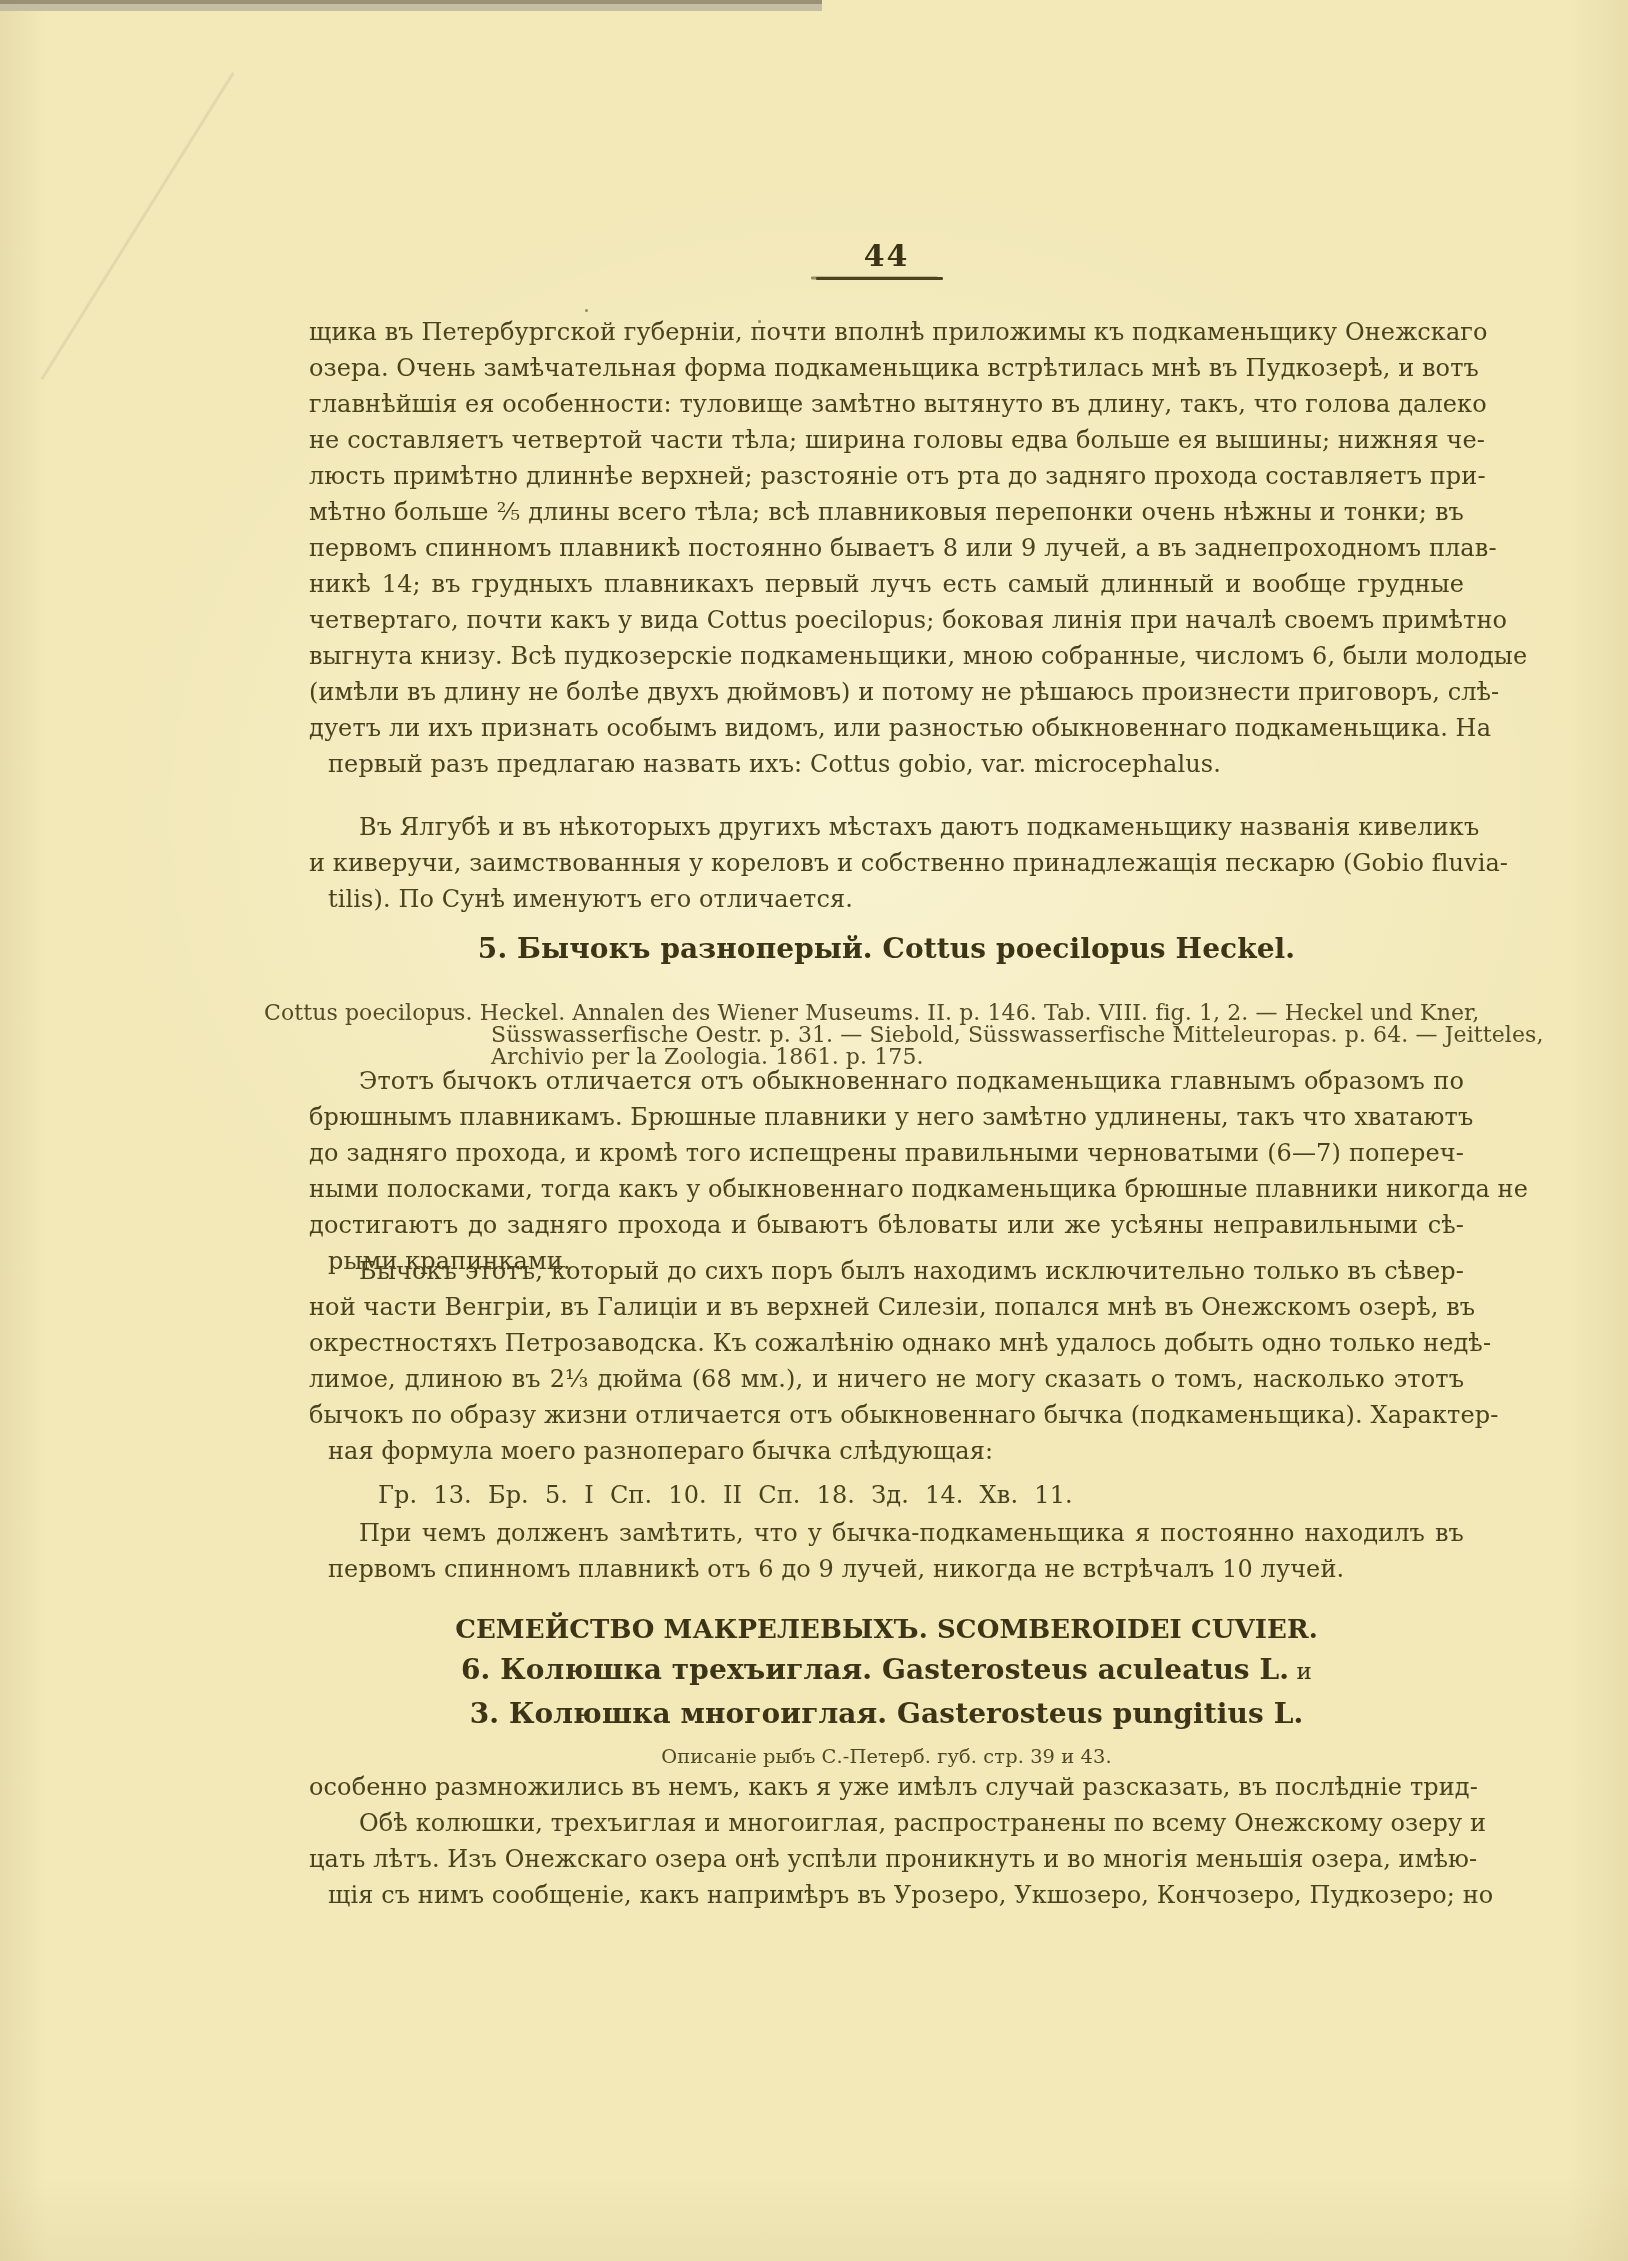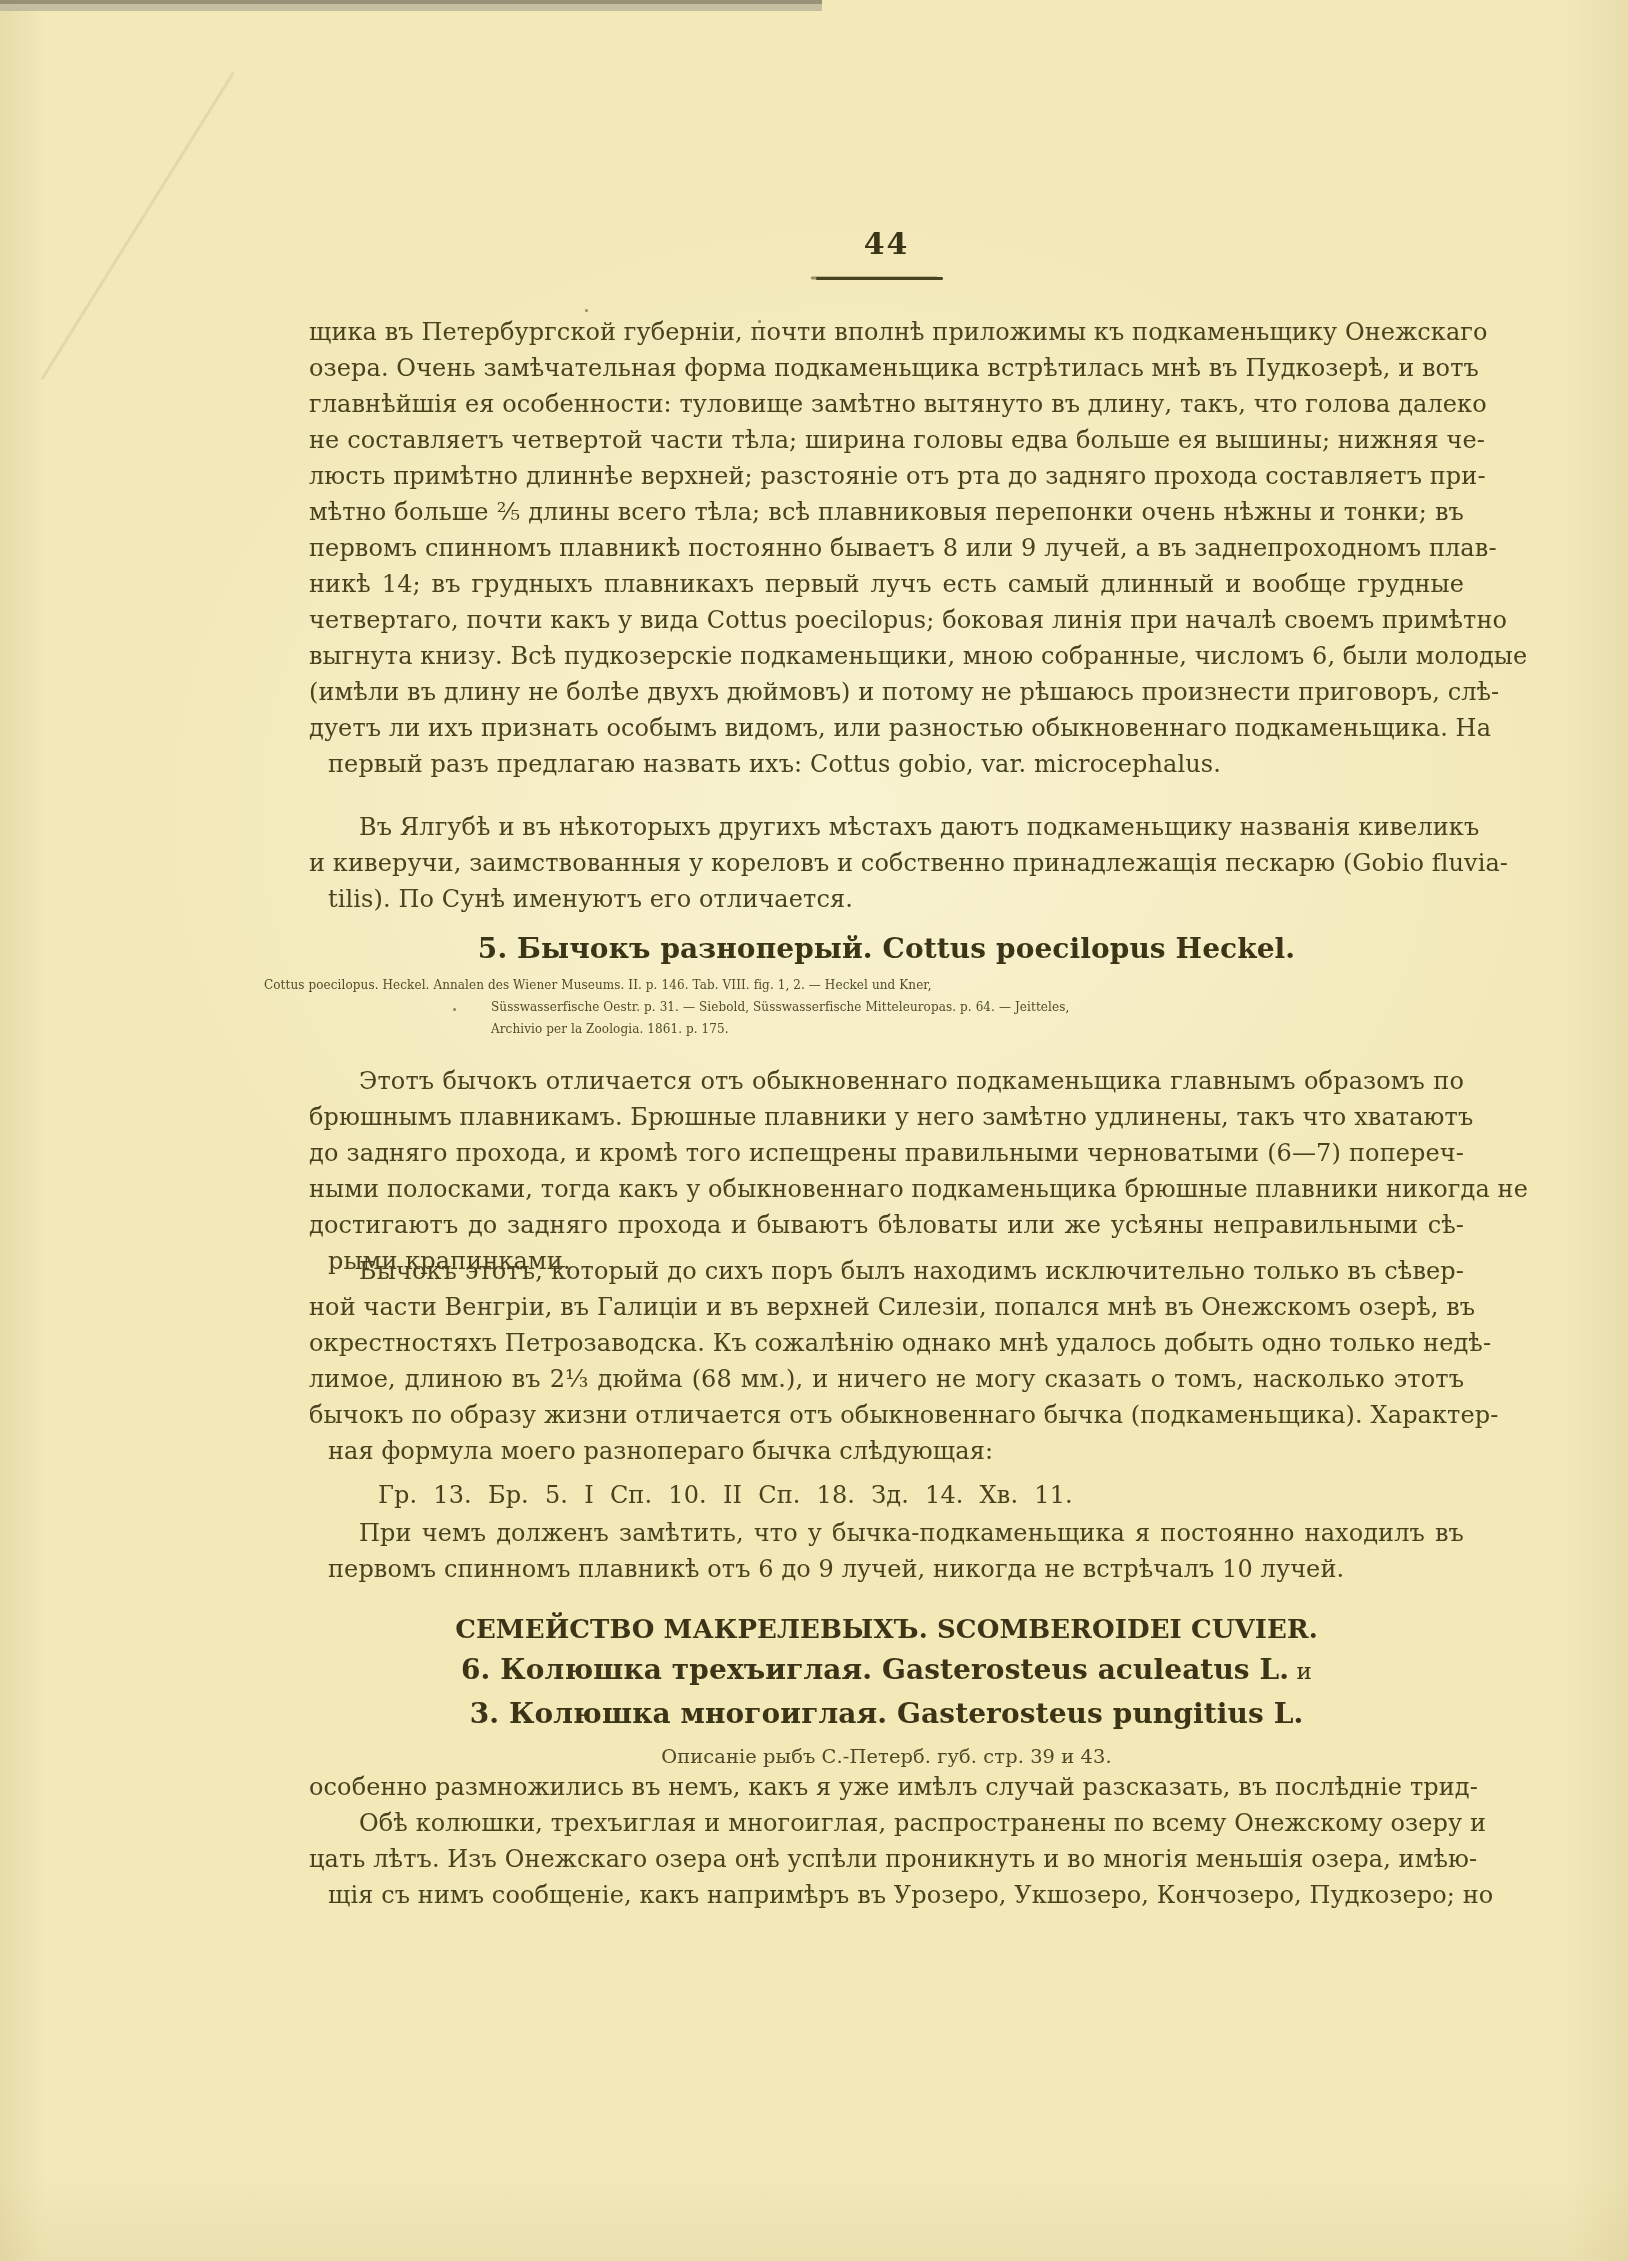--- a/index.html
+++ b/index.html
@@ -11,40 +11,40 @@
       linear-gradient(to right, rgba(205,190,138,0.30) 0, rgba(205,190,138,0) 45px),
       linear-gradient(to left, rgba(205,190,135,0.26) 0, rgba(205,190,135,0) 61px),
       linear-gradient(to top, rgba(205,190,135,0.20) 0, rgba(205,190,135,0) 84px),
       radial-gradient(ellipse 970px 840px at 52% 36%, rgba(255,252,230,0.55), rgba(255,252,230,0) 75%);
   }
   .scanbar{position:absolute;left:0;top:0;width:822px;height:11px;
     background:linear-gradient(#8f8870 0 3.9px,#c0b99e 3.9px 100%);opacity:0.9;}
   .crease{position:absolute;left:136px;top:45px;width:2.6px;height:362px;
     background:rgba(125,113,80,0.13);transform:rotate(32deg);border-radius:2.6px;}
   .speck{position:absolute;background:rgba(70,60,30,0.55);border-radius:50%;}
-  .pagenum{position:absolute;top:226px;left:309px;width:1155px;text-align:center;
+  .pagenum{position:absolute;top:238px;left:309px;width:1155px;text-align:center;
     font-weight:bold;font-size:30px;letter-spacing:1.9px;color:#3b3416;}
   .pagenum-rule{position:absolute;top:277px;left:816px;width:127px;height:3.2px;
     background:#4a431f;border-radius:1.3px;box-shadow:-5.2px -0.6px 0 0 rgba(74,67,31,0.55);}
 
   .col{position:absolute;left:309px;width:1155px;}
   .line{white-space:nowrap;height:36px;line-height:36px;letter-spacing:0.1px;}
   .para{font-size:24px;}
   .para .line{text-align:justify;text-align-last:justify;}
   .para .line.last{text-align-last:left;margin-left:19px;}
   .line.ind{text-indent:50px;}
   .it{}
   .rg{font-weight:normal;font-size:0.82em;}
 
   .center .line{text-align:right;text-align-last:center;white-space:nowrap;}
   .heading{font-weight:bold;font-size:28px;color:#3b3416;}
   .family{font-weight:bold;font-size:26px;letter-spacing:1px;color:#3b3416;}
   .subcaption{font-size:19.4px;color:#4e4826;}
 
-  .citation{font-size:12px;line-height:22px;color:#514b28;}
+  .citation{font-size:22px;line-height:22px;color:#514b28;margin-top:28px;}
   .citation .line{height:22px;line-height:22px;text-align:left;text-align-last:left;}
   .citation .line:nth-child(1){margin-left:-45px;}
   .citation .line:nth-child(2),
   .citation .line:nth-child(3){margin-left:182px;}
 
   .formula{font-size:24px;padding-left:50px;word-spacing:8.4px;}
   .formula .line{text-align:left;text-align-last:left;}
 
   #para1{top:314px;}
   #para2{top:809px;}

